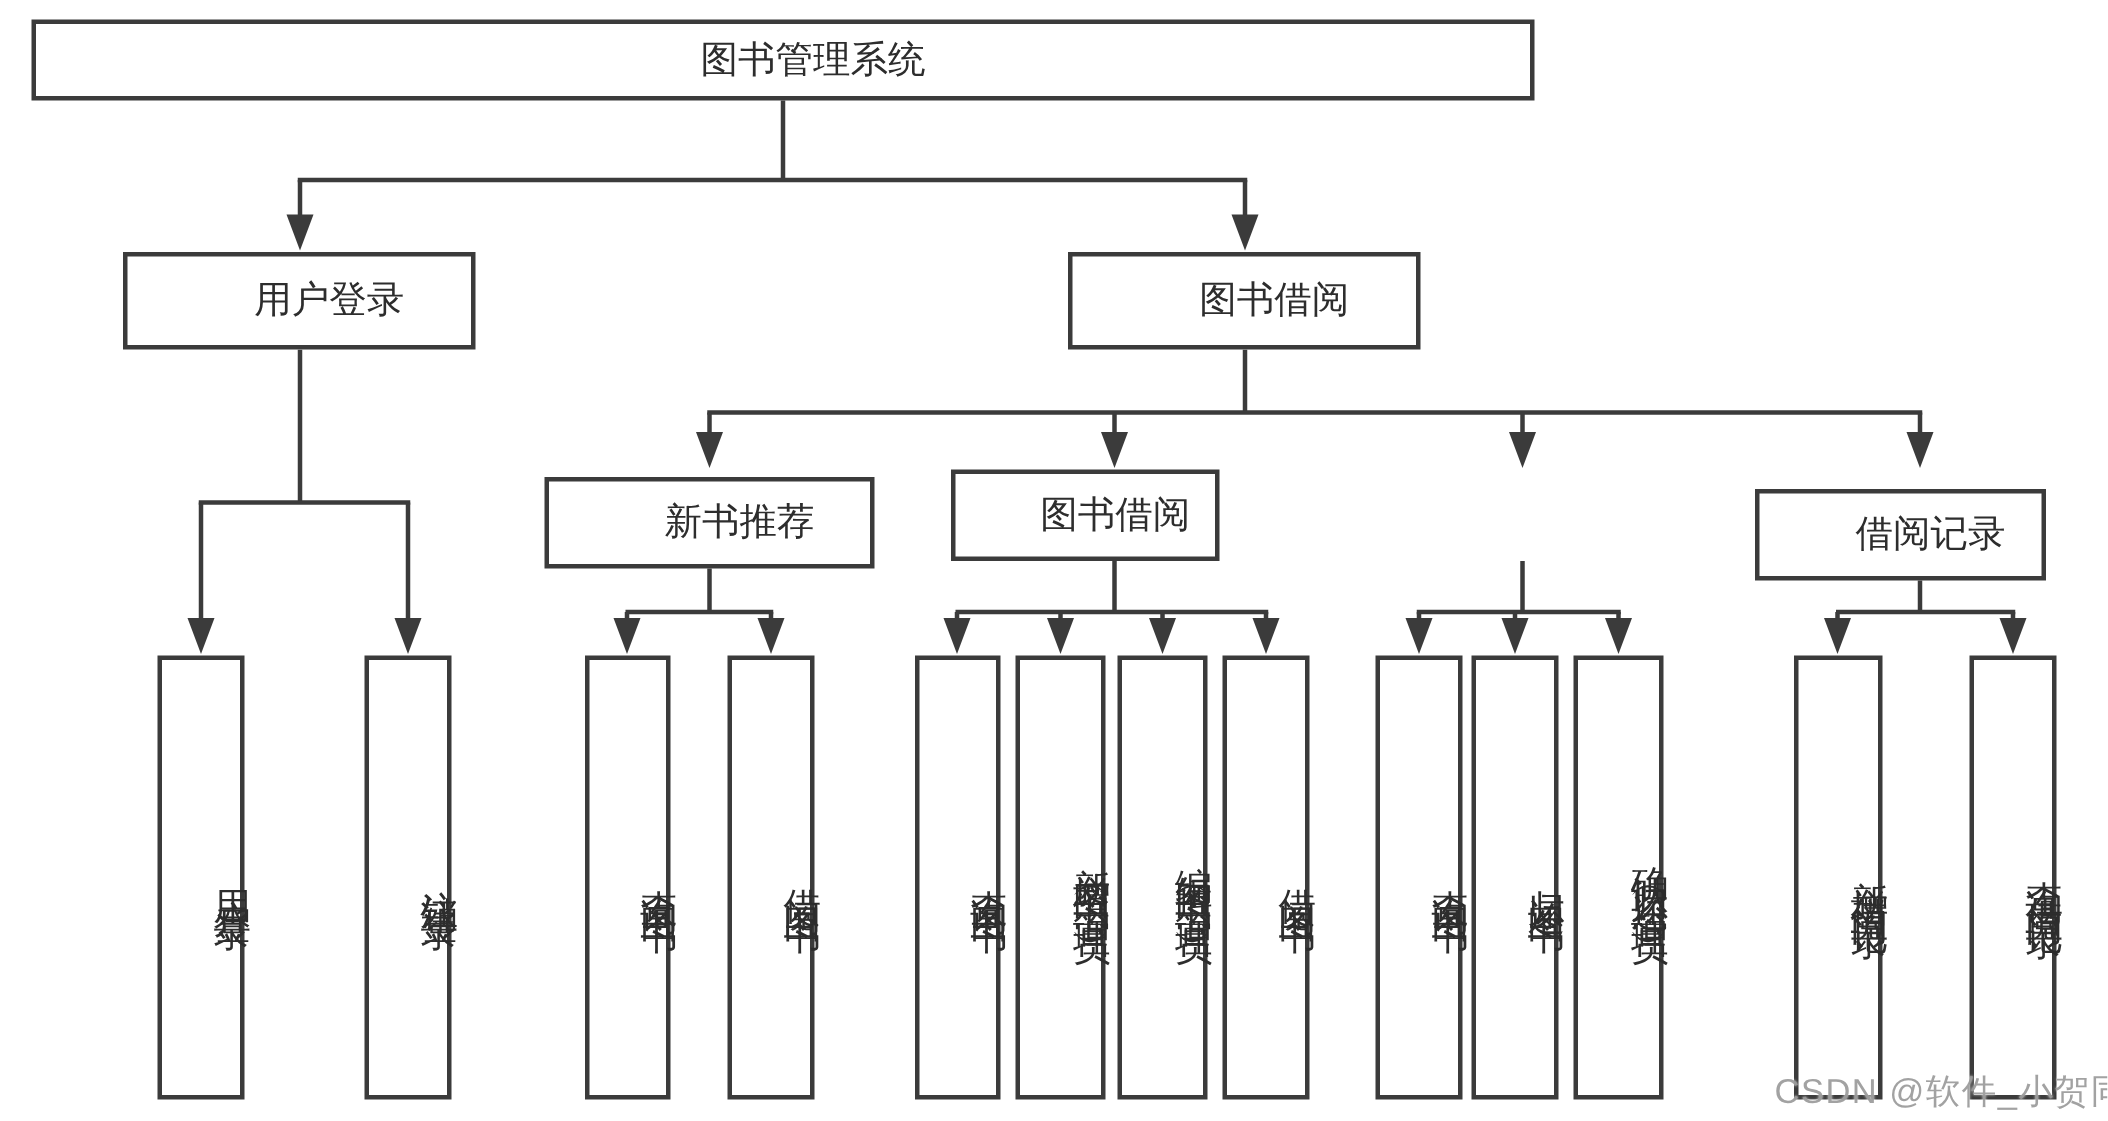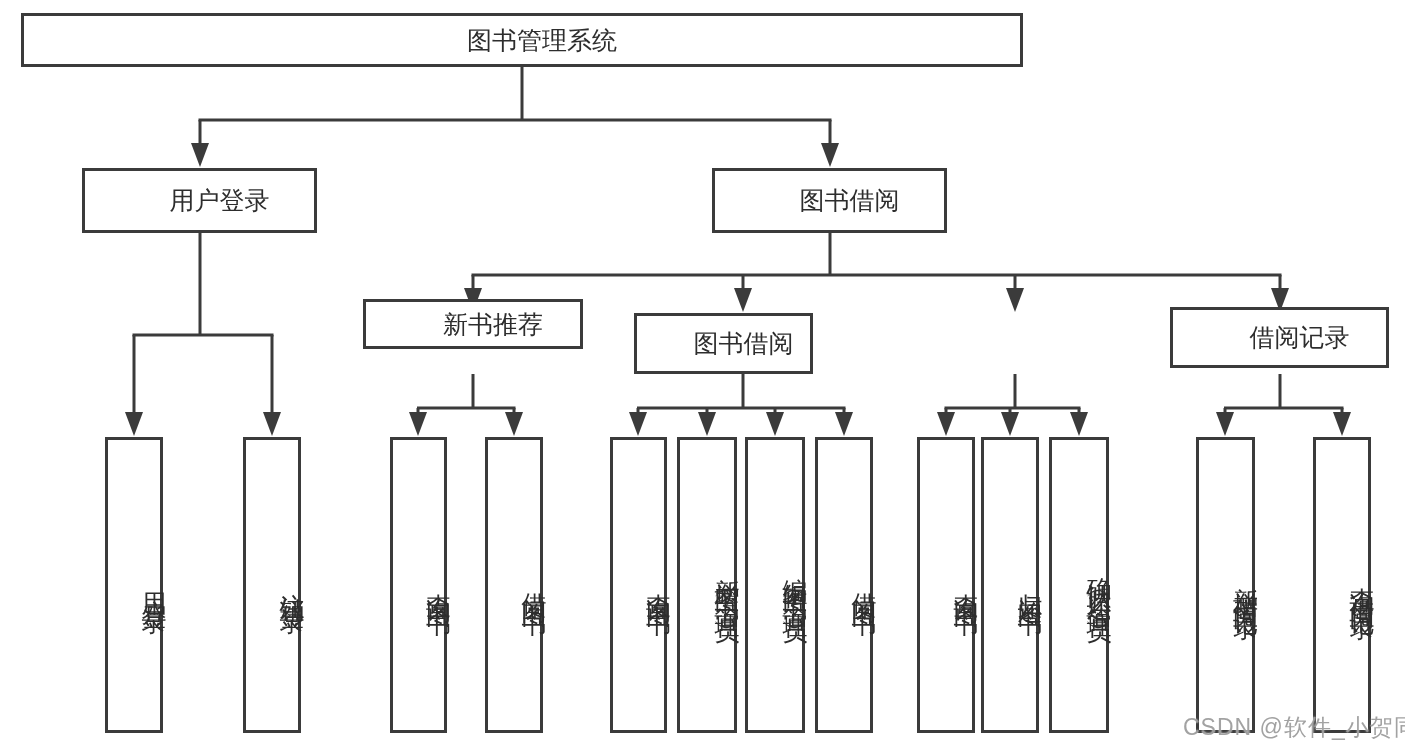--- a/index.html
+++ b/index.html
@@ -130,27 +130,27 @@
     <span>图书管理系统</span>
   </div>
 
   <div class="node" style="left:82px;top:168px;width:235px;height:65px">
     <span>用户登录</span>
   </div>
   <div class="node" style="left:712px;top:168px;width:235px;height:65px">
     <span>图书借阅</span>
   </div>
 
-  <div class="node" style="left:363px;top:299px;width:220px;height:50px">
+  <div class="node" style="left:363px;top:318px;width:220px;height:61px">
     <span>新书推荐</span>
   </div>
   <div class="node" style="left:634px;top:313px;width:179px;height:61px">
     <span>图书借阅</span>
   </div>
-  <div class="node" style="left:1170px;top:307px;width:219px;height:61px">
+  <div class="node" style="left:1170px;top:326px;width:194px;height:61px">
     <span>借阅记录</span>
   </div>
 
   <div class="node v" style="left:105px;top:437px;width:58px;height:296px">
     <span>用户登录</span>
   </div>
   <div class="node v" style="left:243px;top:437px;width:58px;height:296px">
     <span>注销登录</span>
   </div>
 

